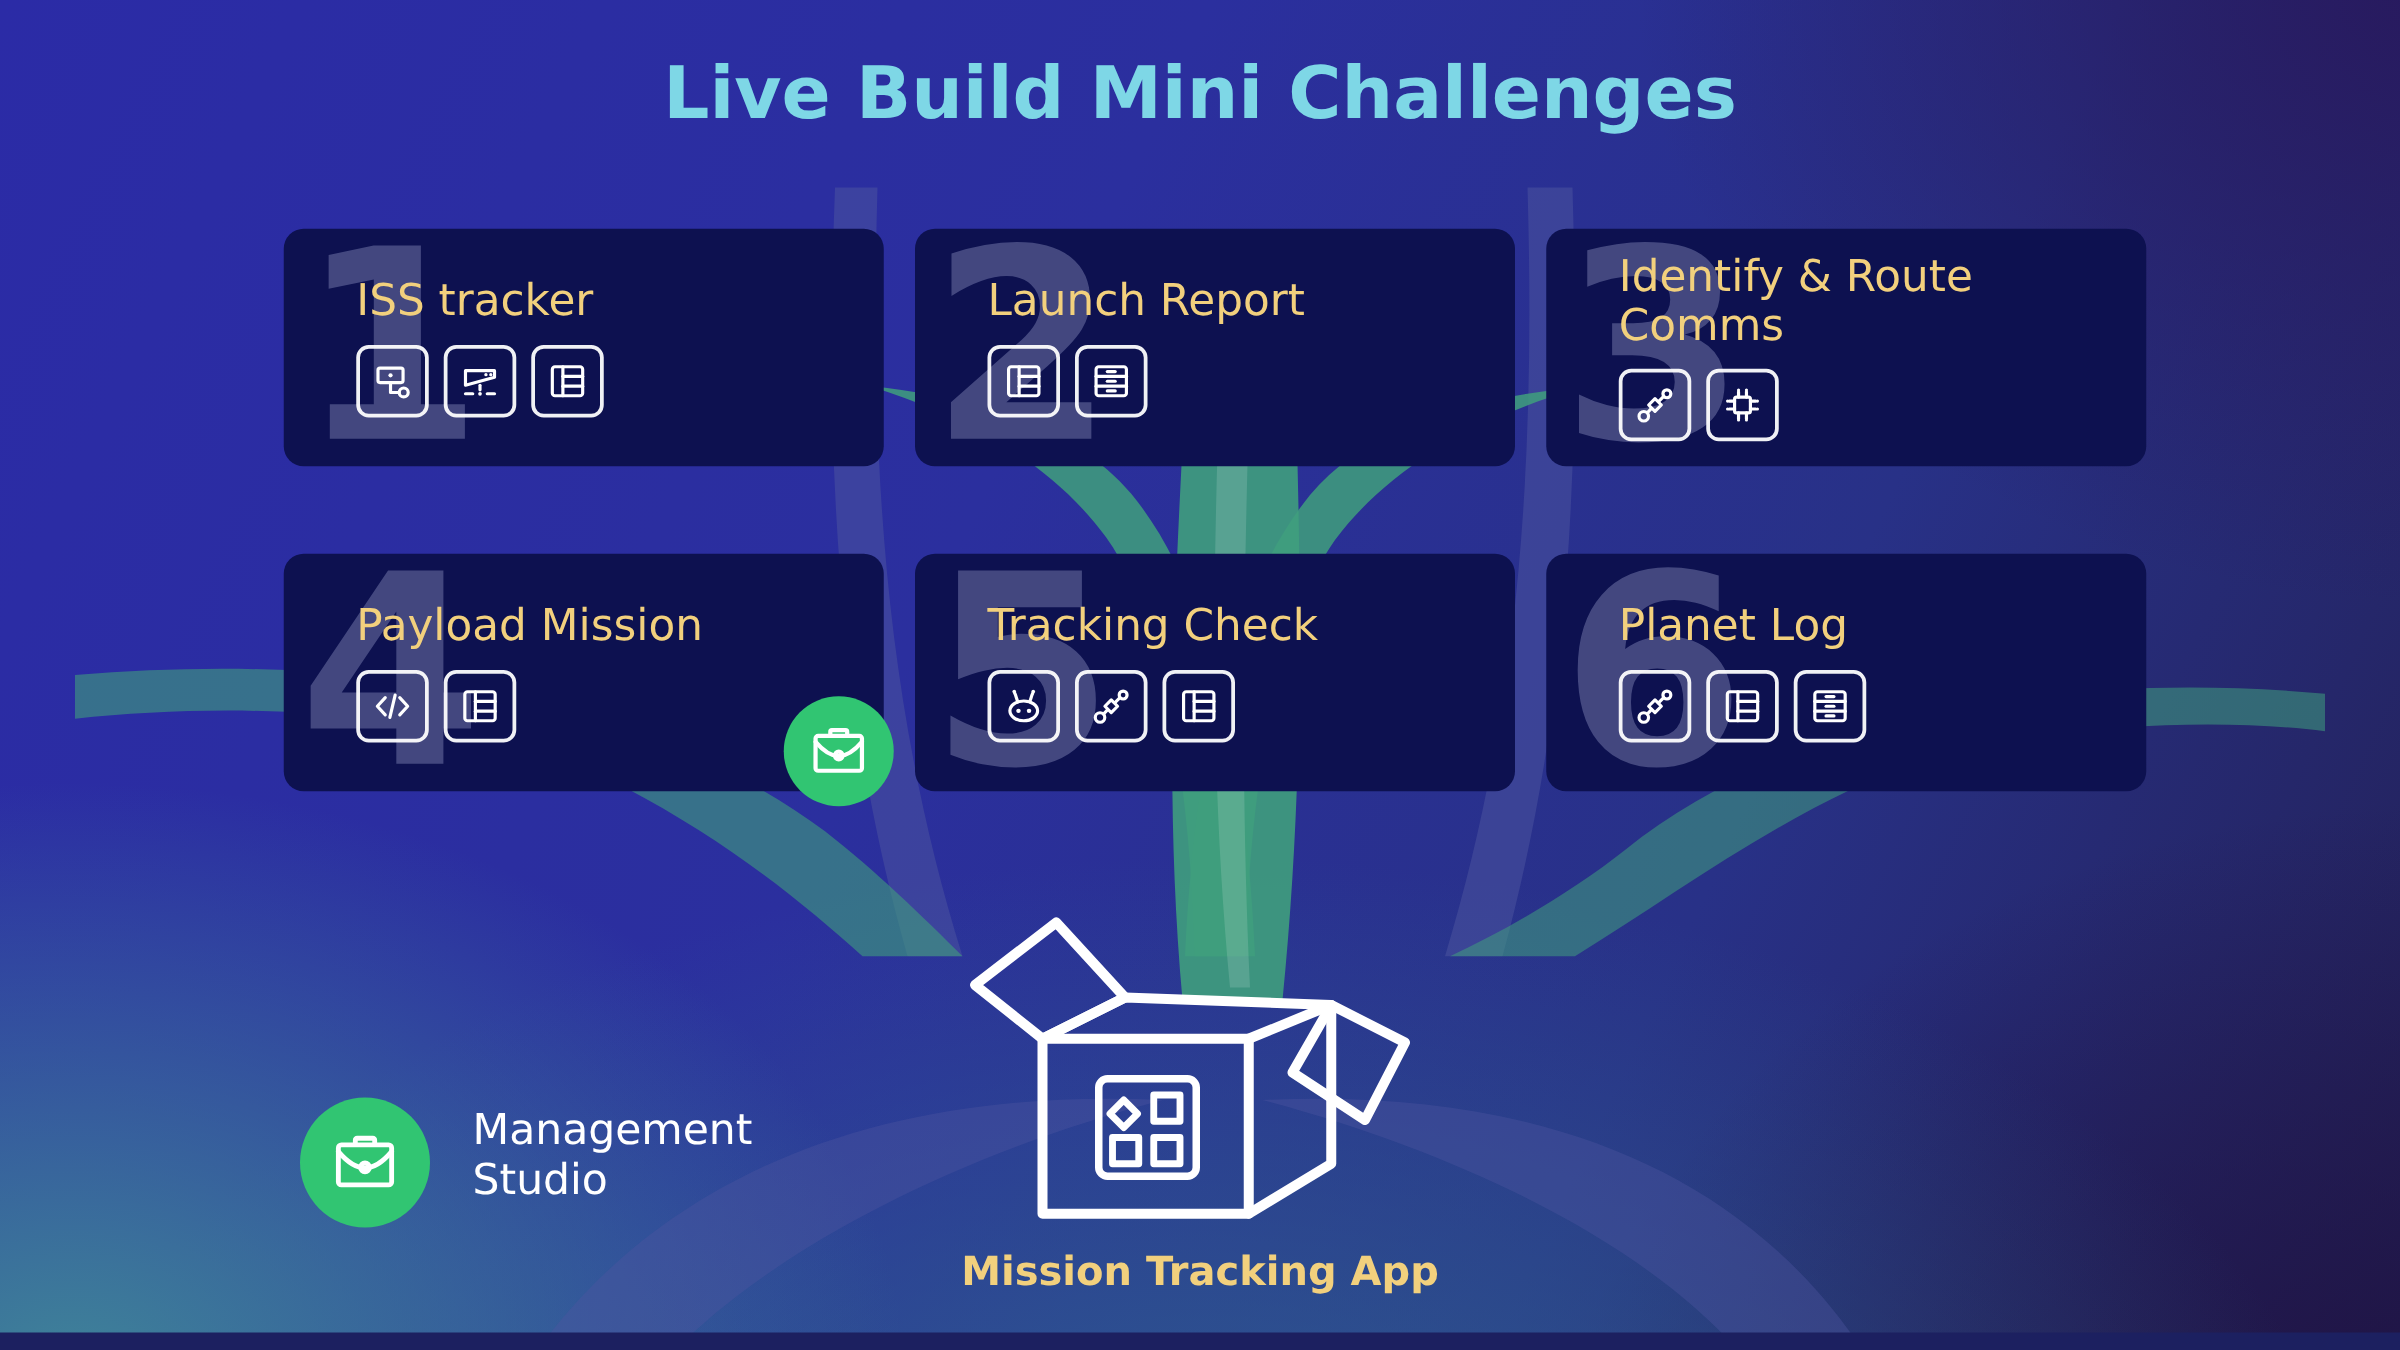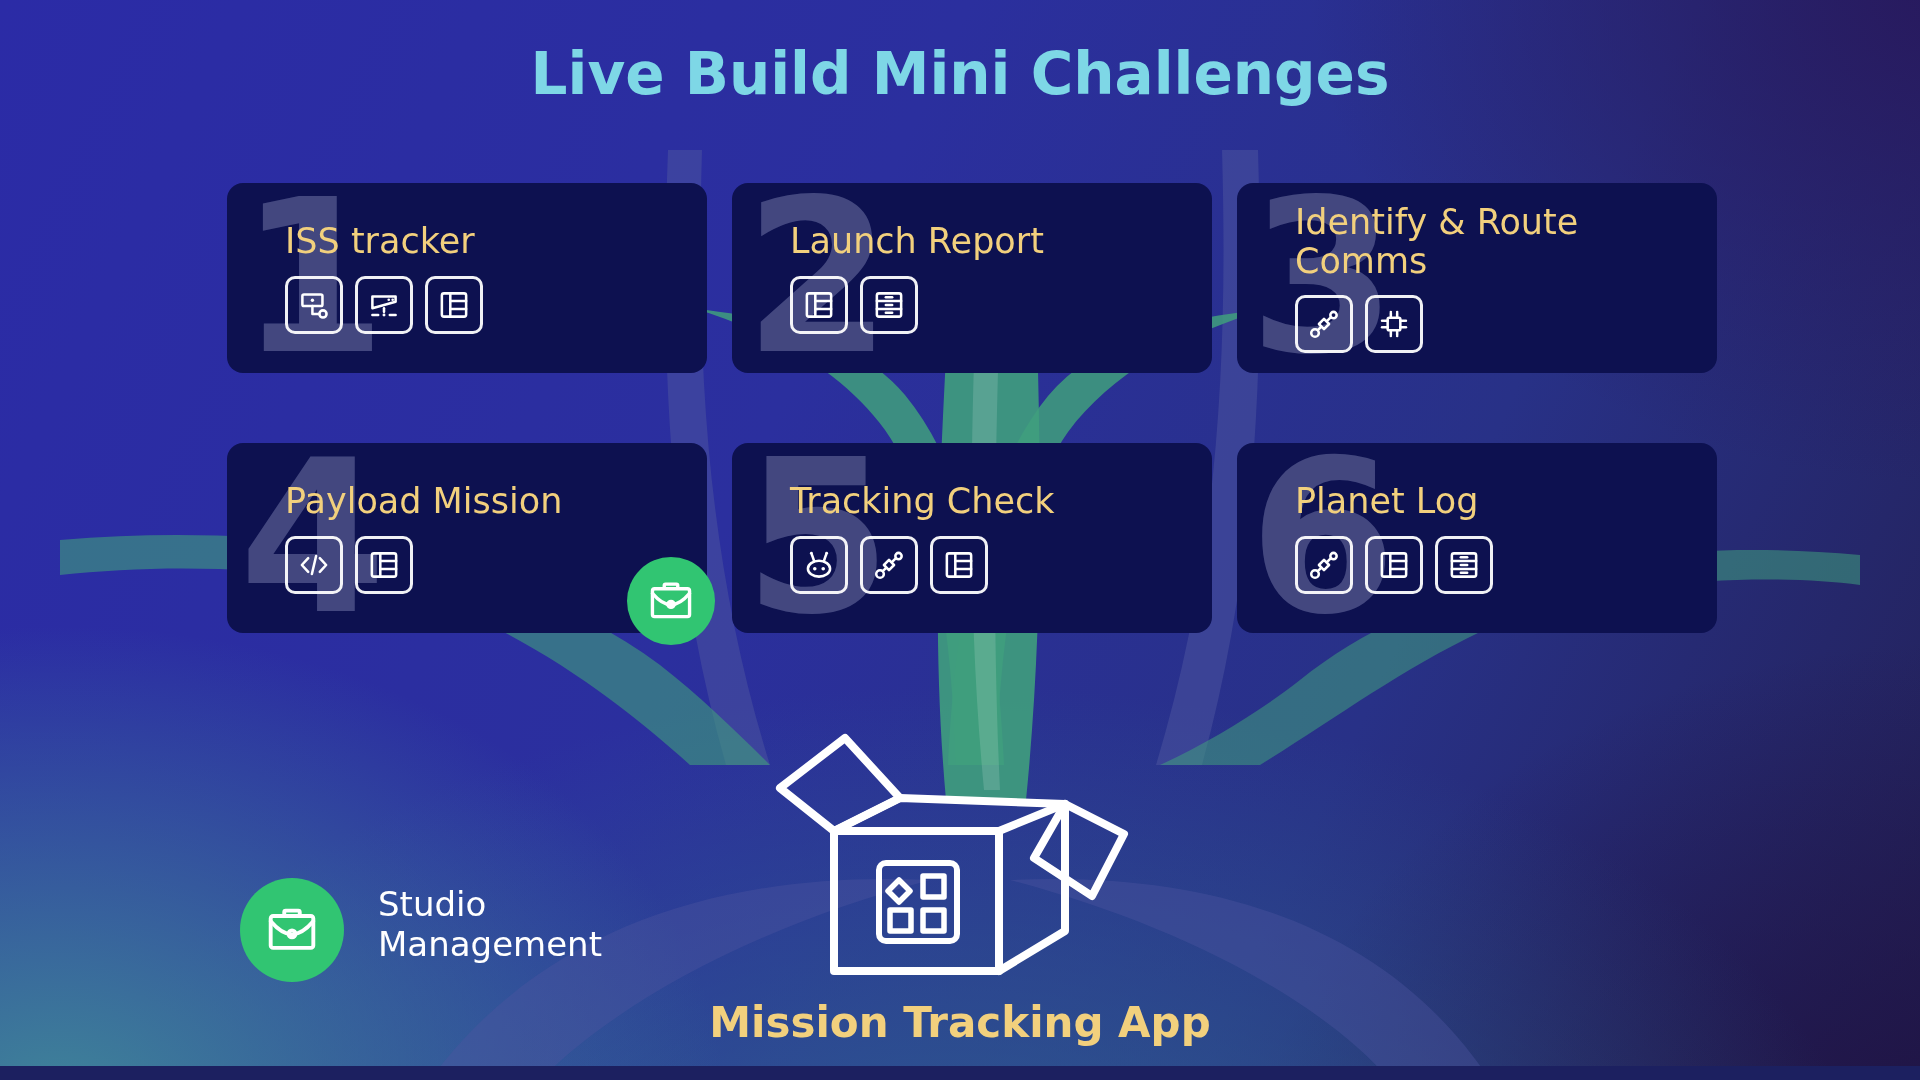--- a/index.html
+++ b/index.html
@@ -32,21 +32,21 @@
   .badge{position:absolute;right:-8px;bottom:-12px;width:88px;height:88px;border-radius:50%;
          background:#31c572;display:flex;align-items:center;justify-content:center;z-index:3;}
   .badge svg{width:54px;height:54px;}
   .studio-logo{position:absolute;left:240px;top:878px;z-index:2;display:flex;gap:34px;align-items:flex-start;}
   .logo-circle{width:104px;height:104px;border-radius:50%;background:#31c572;
                display:flex;align-items:center;justify-content:center;flex:0 0 auto;}
   .logo-circle svg{width:62px;height:62px;}
   .logo-text{margin-top:6px;color:#ffffff;font-size:34px;line-height:40px;}
   .box-illustration{position:absolute;left:772px;top:726px;width:372px;height:268px;z-index:2;}
   .mission{position:absolute;top:998px;left:0;right:0;text-align:center;z-index:2;
-           font-size:42px;font-weight:700;color:#f2d07d;}
+           font-size:32px;font-weight:700;color:#f2d07d;}
   .footer-bar{position:absolute;left:0;right:0;bottom:0;height:14px;background:#1c2060;z-index:4;}
   svg{overflow:visible;}
 </style>
 </head>
 <body>
 
 <div class="page">
   <div class="bg"></div>
 
   <svg class="tendrils" viewBox="0 0 1920 1080" fill="none" xmlns="http://www.w3.org/2000/svg">
@@ -289,22 +289,22 @@
   <div class="studio-logo">
     <div class="logo-circle">
       <svg viewBox="0 0 64 64" stroke="#fff" stroke-width="4" fill="none" stroke-linecap="round" stroke-linejoin="round">
         <path d="M24 17 V13.5 C24 12.7 24.7 12 25.5 12 H38.5 C39.3 12 40 12.7 40 13.5 V17"></path>
         <rect x="10" y="17.5" width="44" height="33" rx="2.5"></rect>
         <path d="M10 23 C19 33.5 25.5 36.5 32 36.5 C38.5 36.5 45 33.5 54 23"></path>
         <circle cx="32" cy="36" r="3.6"></circle>
       </svg>
     </div>
     <div class="logo-text">
+      <div>Management</div>
       <div>Studio</div>
-      <div>Management</div>
     </div>
   </div>
 
   <svg class="box-illustration" viewBox="0 0 372 268" fill="none" stroke="#fff" stroke-width="8" stroke-linejoin="round" stroke-linecap="round">
     <path d="M62,105 H227 V245 H62 Z"></path>
     <path d="M227,105 L293,78 L293,205 L227,245"></path>
     <path d="M62,105 L128,72 L293,78"></path>
     <path d="M62,105 L8,62 L73,12 L128,72 Z"></path>
     <path d="M293,78 L352,108 L320,170 L262,132 Z"></path>
     <g>

